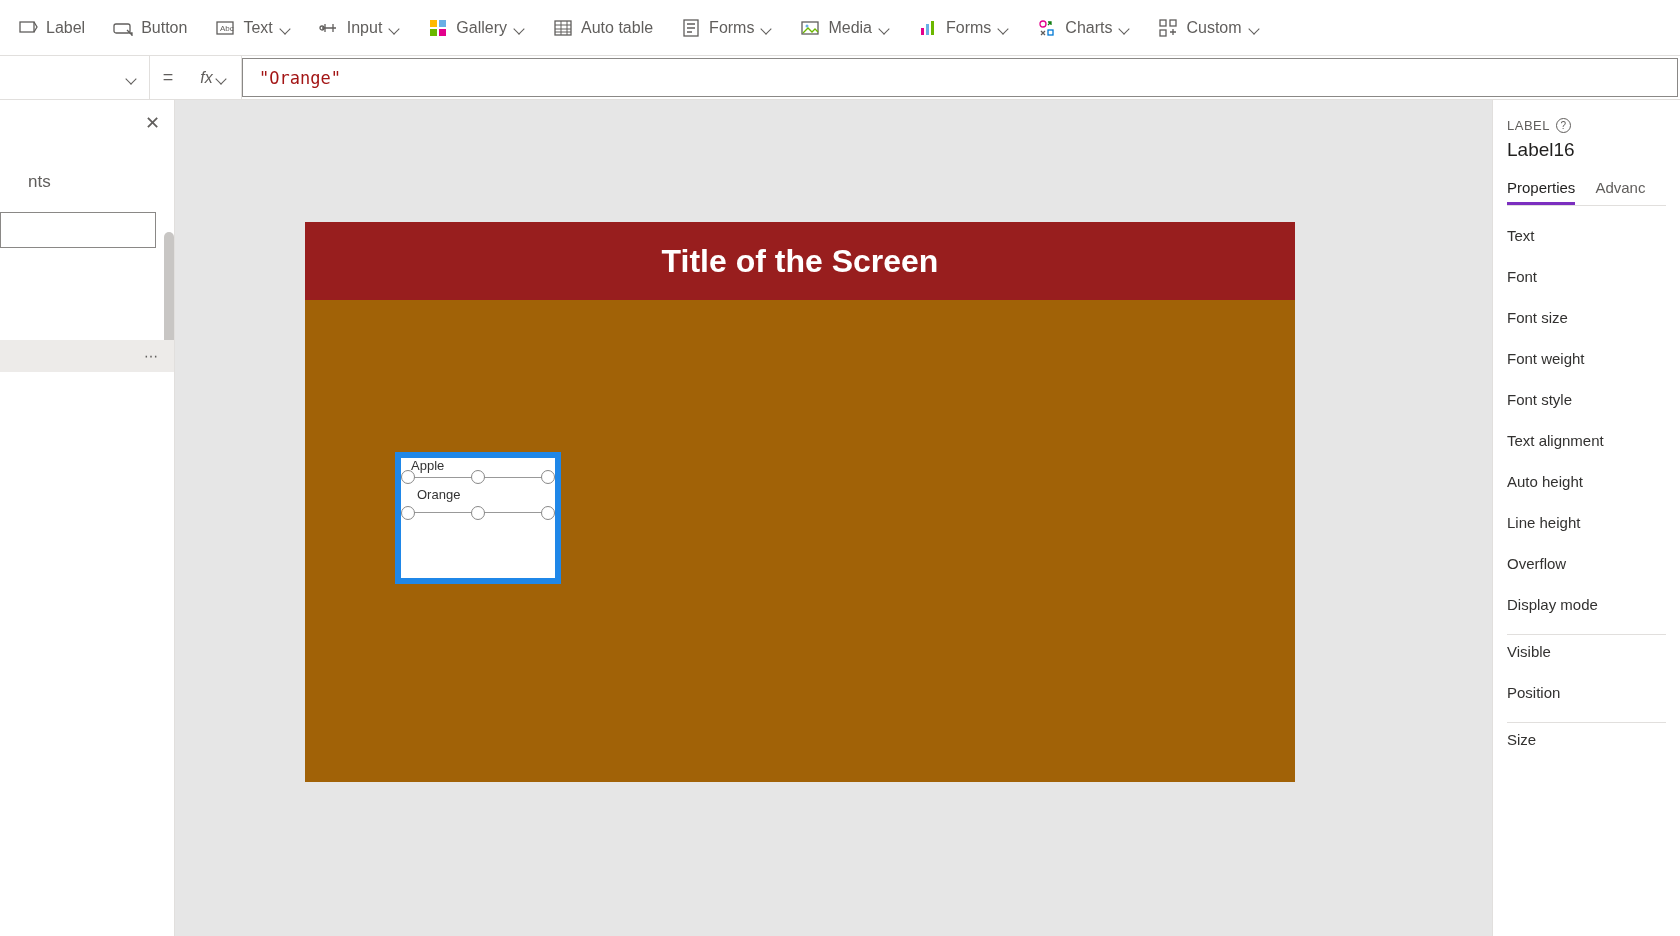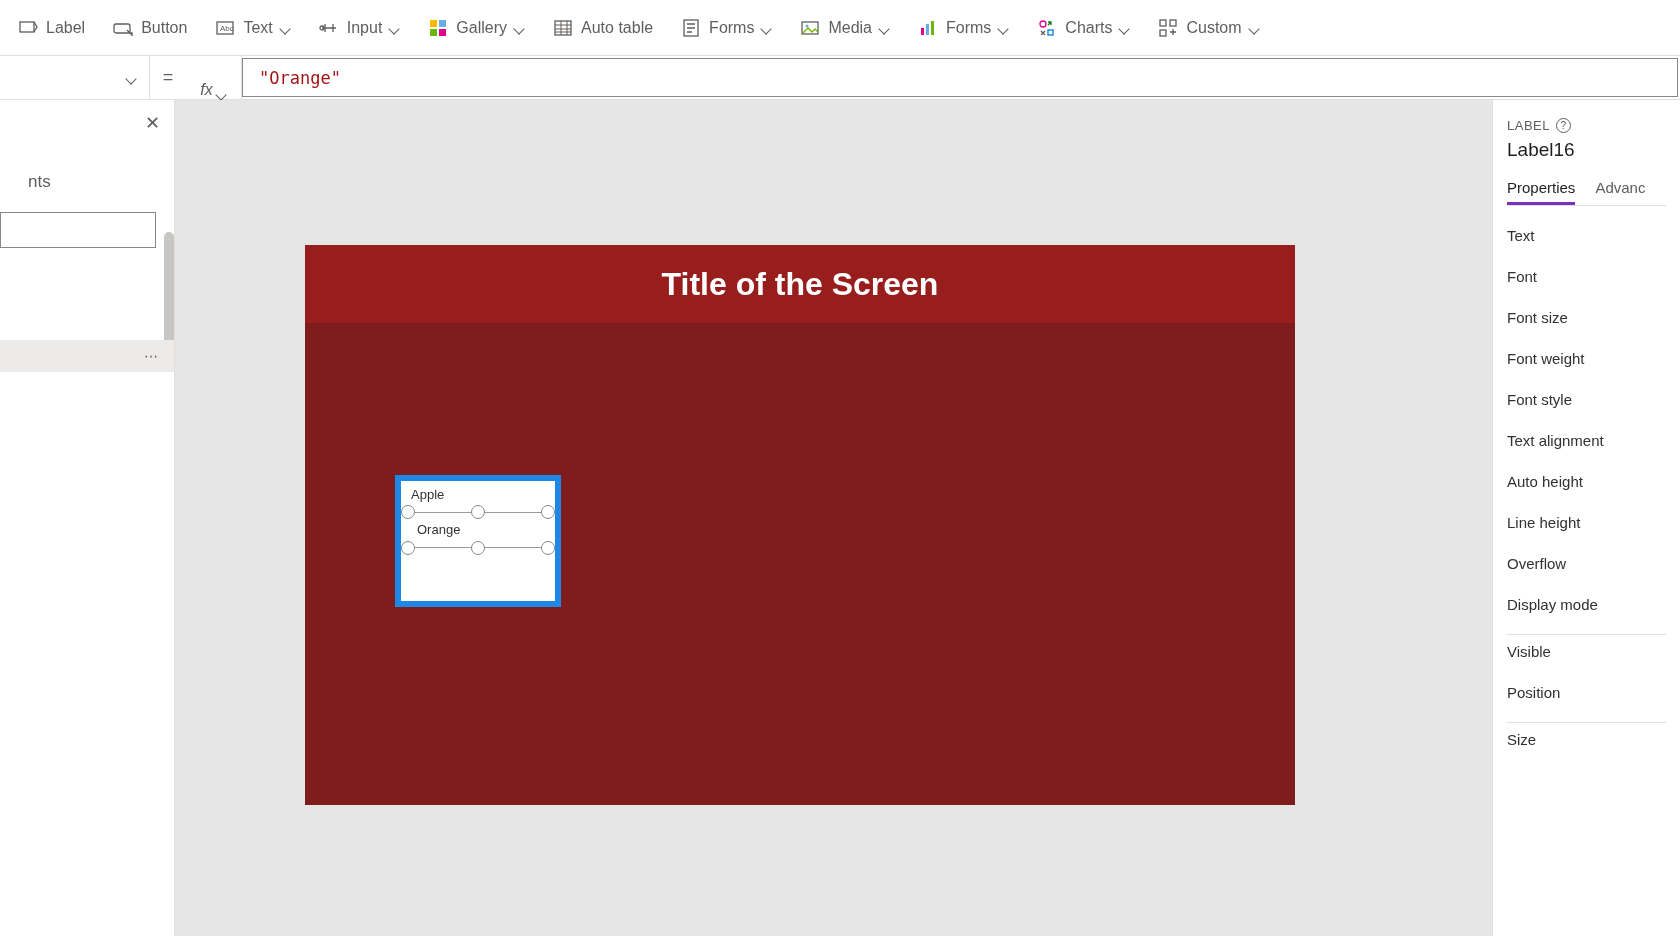--- a/index.html
+++ b/index.html
@@ -78,21 +78,21 @@
   width: 36px;
   display: flex;
   align-items: center;
   justify-content: center;
   color: #605e5c;
   font-size: 18px;
 }
 .fx-cell {
   width: 56px;
   display: flex;
-  align-items: flex-end;
+  align-items: center;
   justify-content: center;
   gap: 4px;
   color: #605e5c;
   font-style: italic;
   font-size: 16px;
   border-right: 1px solid #e1dfdd;
 }
 .formula-input {
   flex: 1;
   display: flex;
@@ -178,22 +178,21 @@
   background: #e6e6e6;
   position: relative;
   overflow: hidden;
 }
 .canvas {
   position: absolute;
   left: 130px;
   top: 122px;
   width: 990px;
   height: 560px;
-  background: #7f1d1d;
-  margin-top: 23px;
+  background: #a16207;
 }
 .canvas-title {
   height: 78px;
   background: #981e1e;
   color: #ffffff;
   font-weight: 700;
   font-size: 32px;
   display: flex;
   align-items: center;
   justify-content: center;
@@ -201,21 +200,21 @@
 .gallery-box {
   position: absolute;
   top: 230px;
   left: 90px;
   width: 166px;
   height: 132px;
   border: 6px solid #1f87e8;
   background: #ffffff;
 }
 .gallery-item {
-  padding: 6px 10px;
+  padding: 0 10px;
   font-size: 13px;
   color: #333;
 }
 .sel-wrap {
   position: relative;
   margin: 4px 6px 0 6px;
   height: 36px;
 }
 .sel-label {
   position: absolute;

